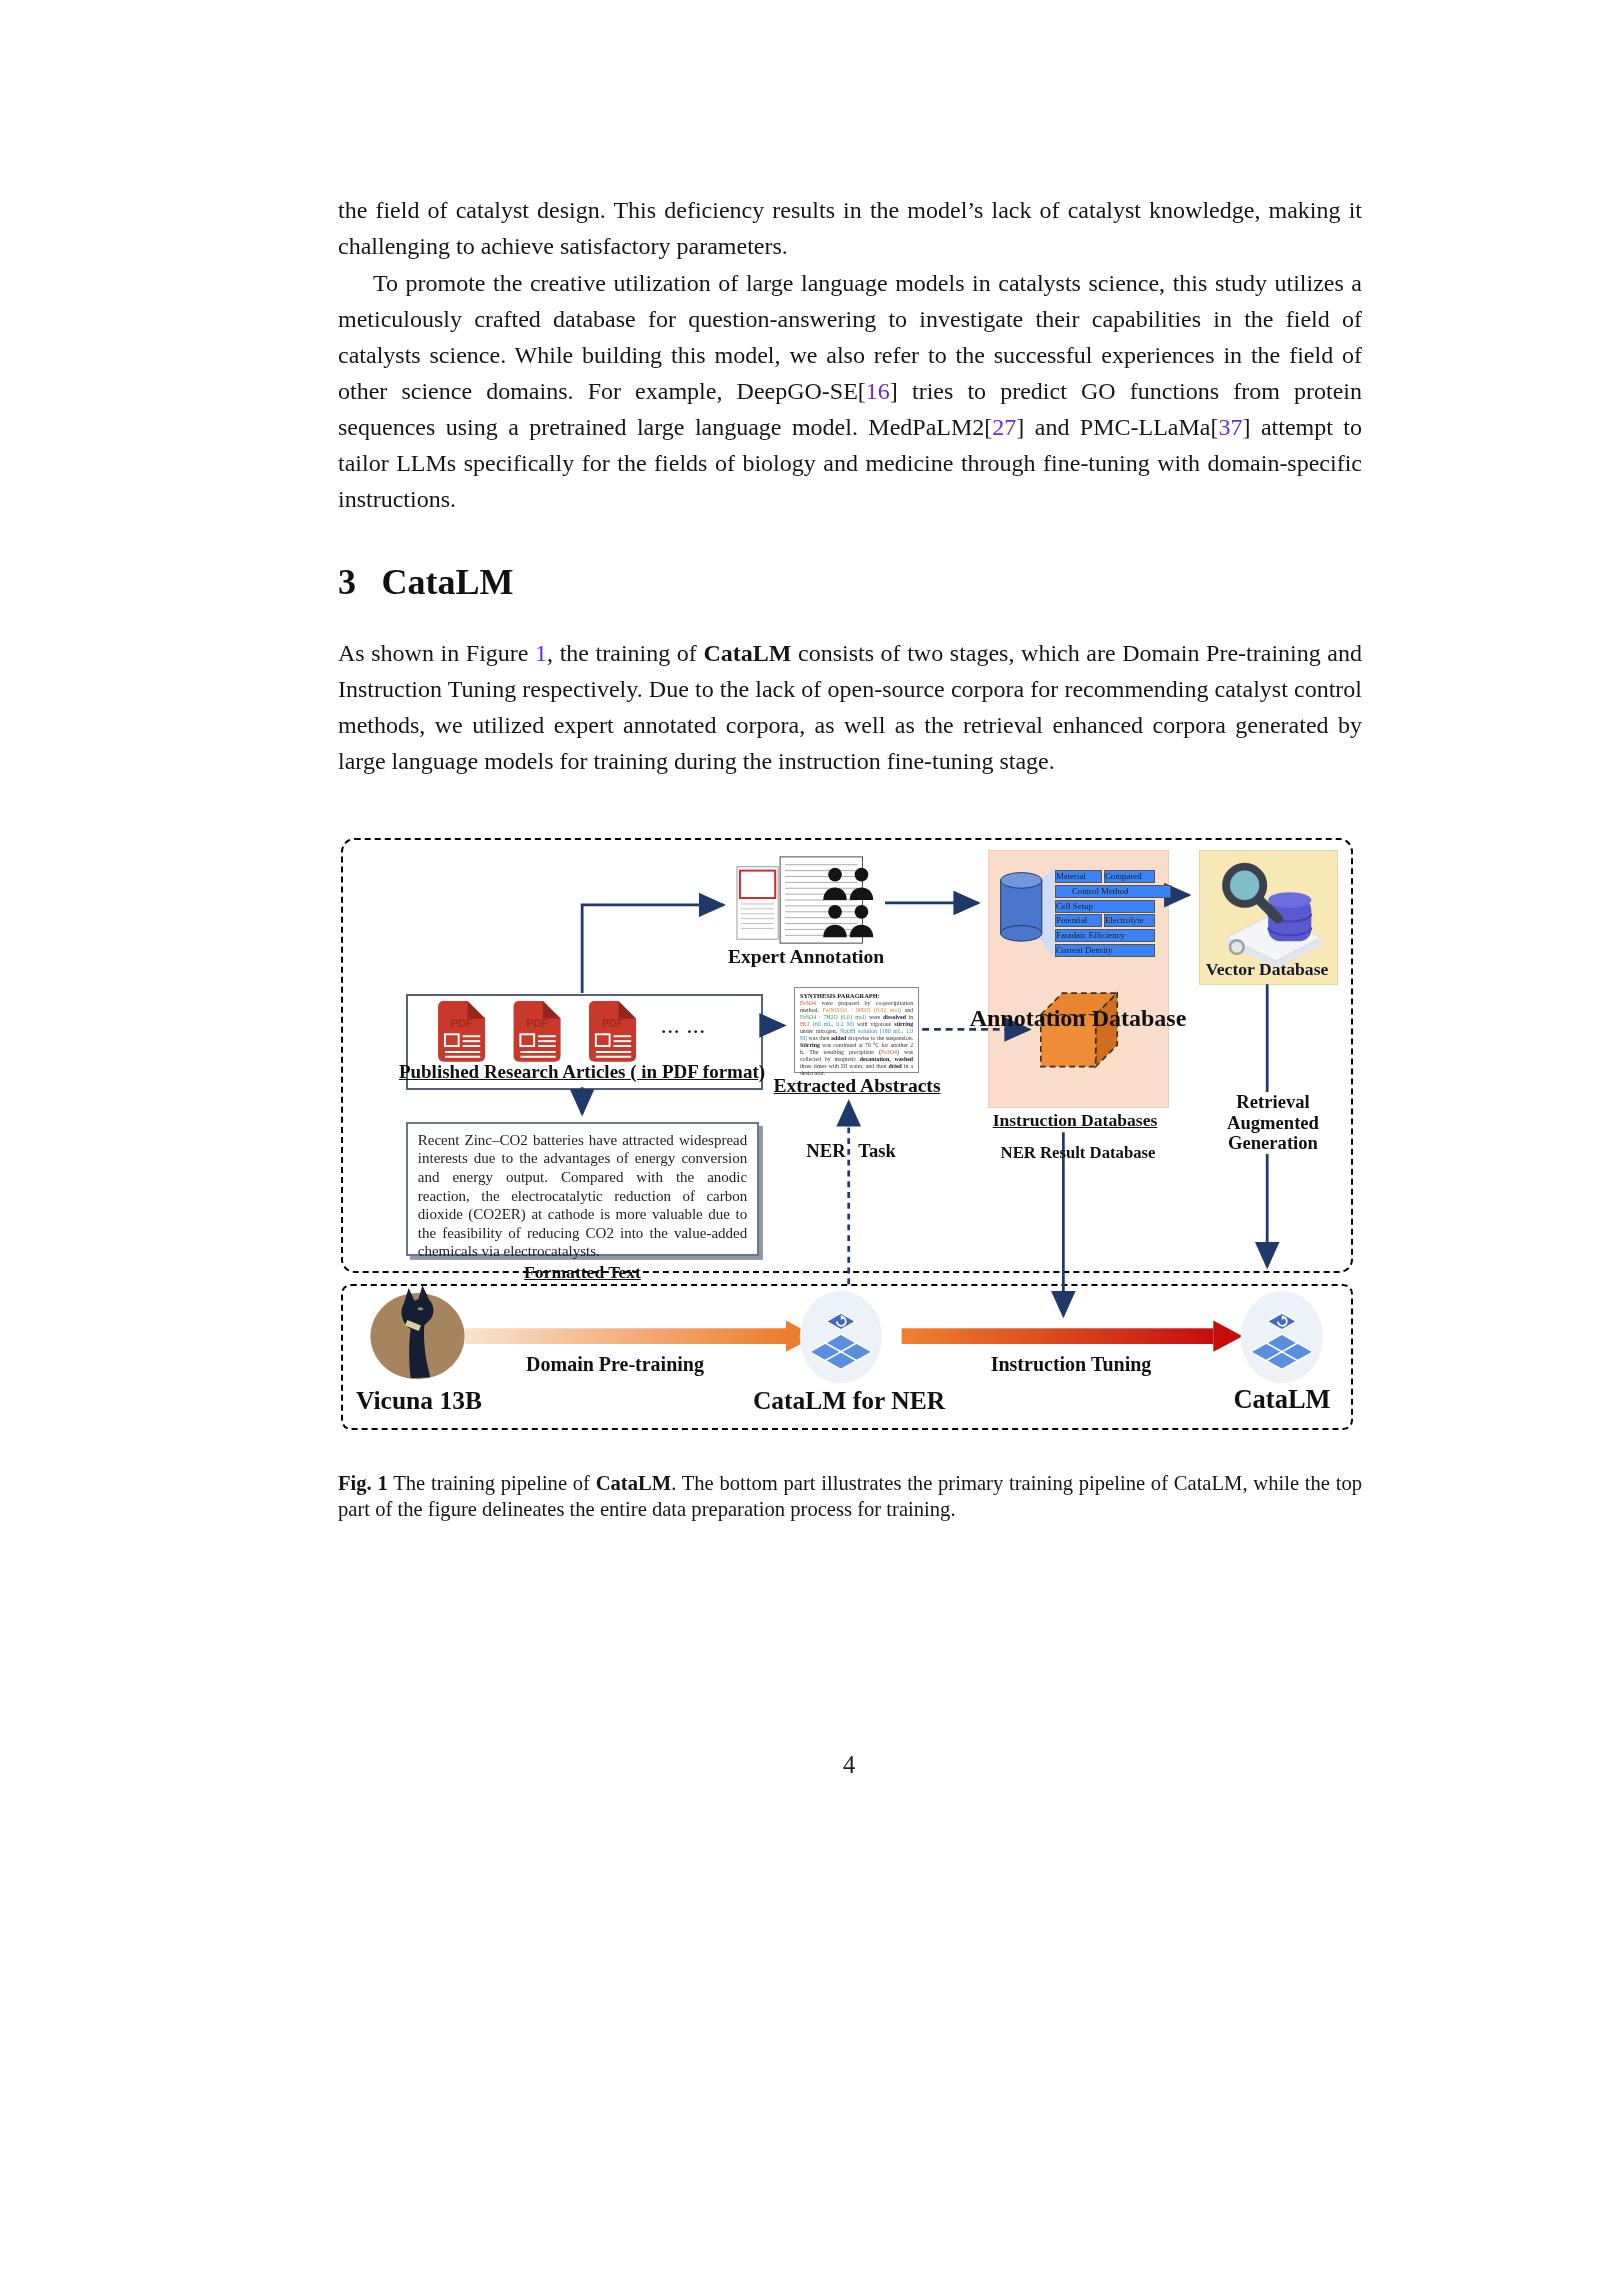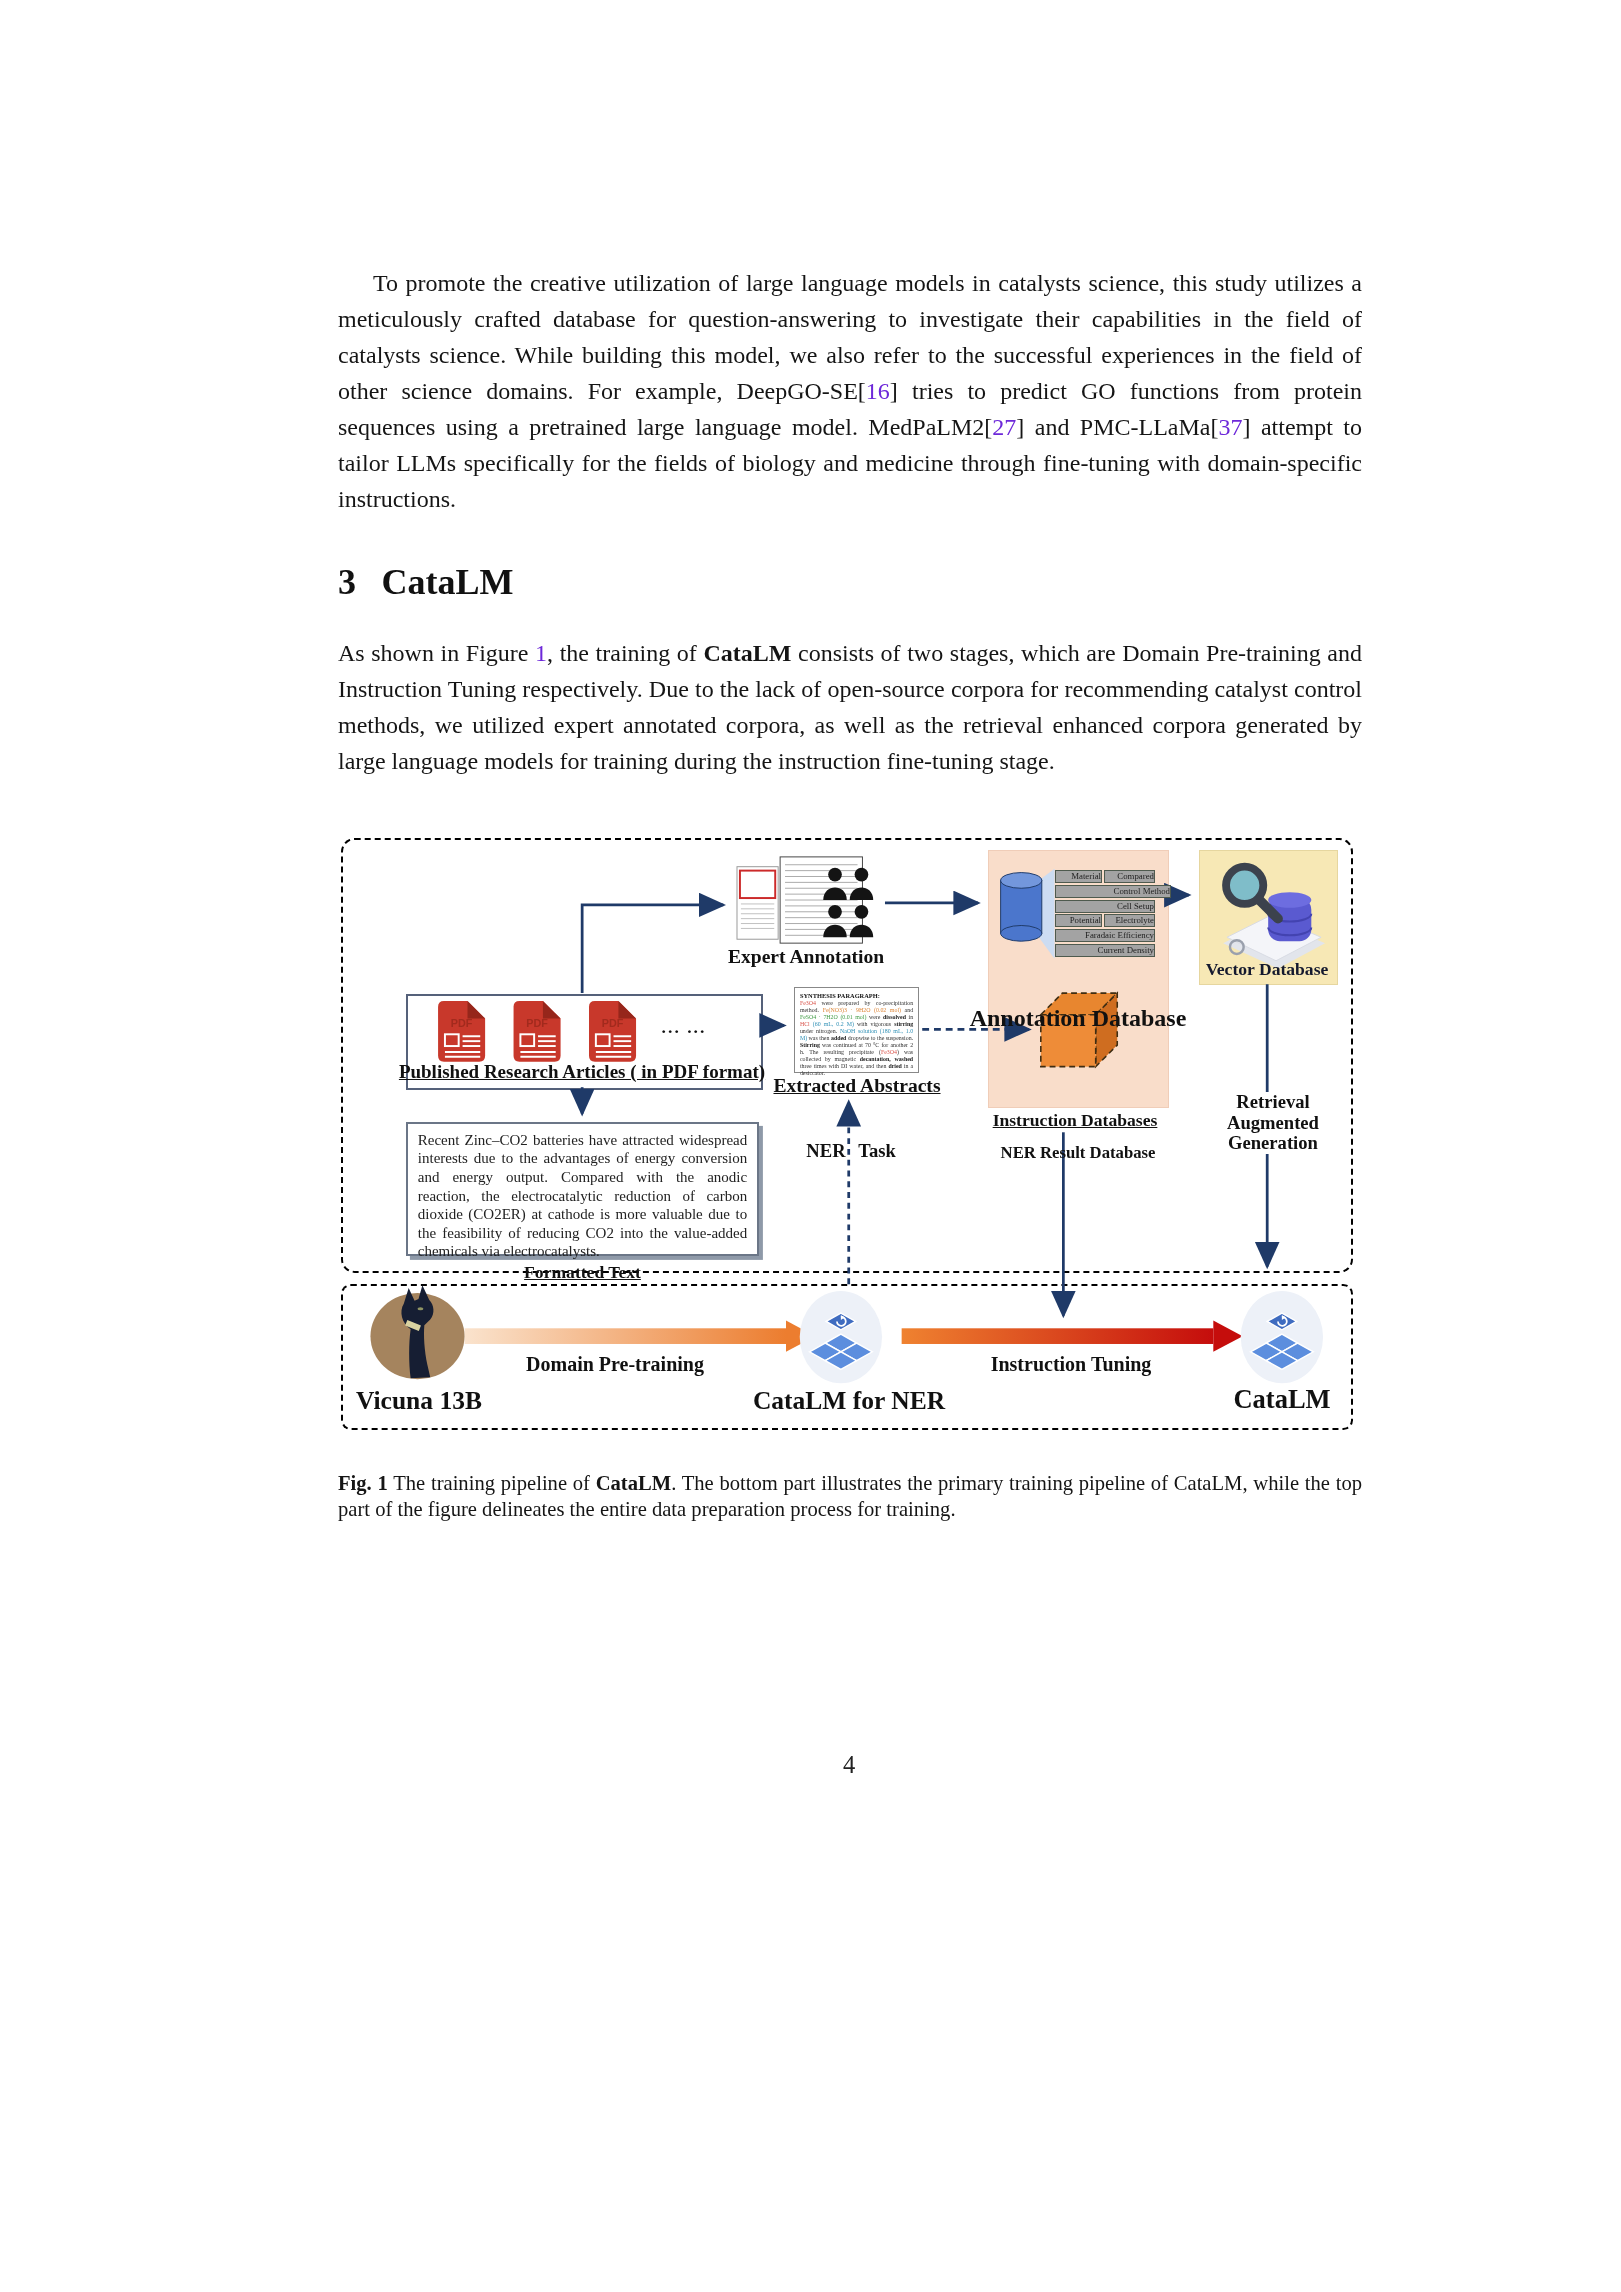--- a/index.html
+++ b/index.html
@@ -13,38 +13,39 @@
   .dashbox{position:absolute;border:2.9px dashed #000;border-radius:13.7px;z-index:1;}
   .fillbox{position:absolute;z-index:1;}
   .peach{background:#f9ddca;border:1px solid #f0cdb8;}
   .yellow{background:#f7e8b5;border:1px solid #e6d69f;}
   .whitebox{background:#fff;border:2px solid #55617a;}
   svg.fig{position:absolute;left:0;top:0;z-index:2;pointer-events:none;}
   .lbl{position:absolute;z-index:3;transform:translateX(-50%);font-weight:bold;color:#111;white-space:nowrap;font-family:"Liberation Serif",serif;}
   .ul{text-decoration:underline;}
   
   .cellrow{position:absolute;z-index:3;display:flex;gap:2px;}
-  .cell{background:#a3a3a3;border:1px solid #4e5a4e;font-size:8.8px;line-height:10.8px;text-align:right;color:#222;font-family:"Liberation Serif",serif;}
+  .cell{background:#3b82f6;border:1px solid #4e5a4e;font-size:8.8px;line-height:10.8px;text-align:left;color:#222;font-family:"Liberation Serif",serif;}
   
   .abs-box{position:absolute;left:794px;top:987px;width:125px;height:86px;background:#fff;border:1px solid #888;z-index:3;padding:3.9px 4.9px;box-sizing:border-box;font-size:5.9px;line-height:7px;text-align:justify;color:#333;font-family:"Liberation Serif",serif;}
   .abs-title{font-weight:bold;font-size:6.4px;color:#111;margin-bottom:1px;}
   .red{color:#d9534a;} .orange{color:#dd8434;} .green{color:#3f9b44;} .teal{color:#2e8fb5;}
   .b{font-weight:bold;color:#222;}
   
   .fmt-box{position:absolute;left:406px;top:1122px;width:353px;height:134px;background:#fff;border:2px solid #6b7687;box-shadow:3.9px 3.9px 0 #8e99a8;z-index:3;box-sizing:border-box;padding:6.9px 9.8px 0 9.8px;font-size:15px;line-height:18.6px;text-align:justify;color:#222;}
   .fmt-lbl{display:block;text-align:center;font-weight:bold;font-size:17.6px;margin-top:2px;text-decoration:underline;color:#111;}
   .rag{background:#fff;line-height:20.6px;font-size:18.6px;text-align:center;padding:0 2.9px;}
   .caption{position:absolute;left:338px;top:1470px;width:1024px;font-size:20.6px;line-height:26px;text-align:justify;color:#151515;z-index:3;}
   .pagenum{position:absolute;left:849px;top:1751px;transform:translateX(-50%);font-size:24.5px;color:#222;z-index:3;}
 </style>
 </head>
 <body>
 
 <div id="page">
 
+  <div class="blk" style="top:192px;"><span>the field of catalyst design. This deficiency results in the model’s lack of catalyst knowledge, making it challenging to achieve satisfactory parameters.</span></div>
   <div class="blk" style="top:265px;text-indent:35px;"><span>To promote the creative utilization of large language models in catalysts science, this study utilizes a meticulously crafted database for question-answering to investigate their capabilities in the field of catalysts science. While building this model, we also refer to the successful experiences in the field of other science domains. For example, DeepGO-SE[</span><span class="cite">16</span><span>] tries to predict GO functions from protein sequences using a pretrained large language model. MedPaLM2[</span><span class="cite">27</span><span>] and PMC-LLaMa[</span><span class="cite">37</span><span>] attempt to tailor LLMs specifically for the fields of biology and medicine through fine-tuning with domain-specific instructions.</span></div>
 
   <h2 class="sec"><span class="secnum">3</span><span>CataLM</span></h2>
 
   <div class="blk" style="top:635px;"><span>As shown in Figure </span><span class="cite">1</span><span>, the training of </span><span class="bld">CataLM</span><span> consists of two stages, which are Domain Pre-training and Instruction Tuning respectively. Due to the lack of open-source corpora for recommending catalyst control methods, we utilized expert annotated corpora, as well as the retrieval enhanced corpora generated by large language models for training during the instruction fine-tuning stage.</span></div>
 
   <div class="dashbox" style="left:341px;top:838px;width:1008px;height:431px;"></div>
   <div class="dashbox" style="left:341px;top:1284px;width:1008px;height:142px;border-radius:9.8px;"></div>
 
   <div class="fillbox peach" style="left:988px;top:850px;width:179px;height:256px;"></div>

